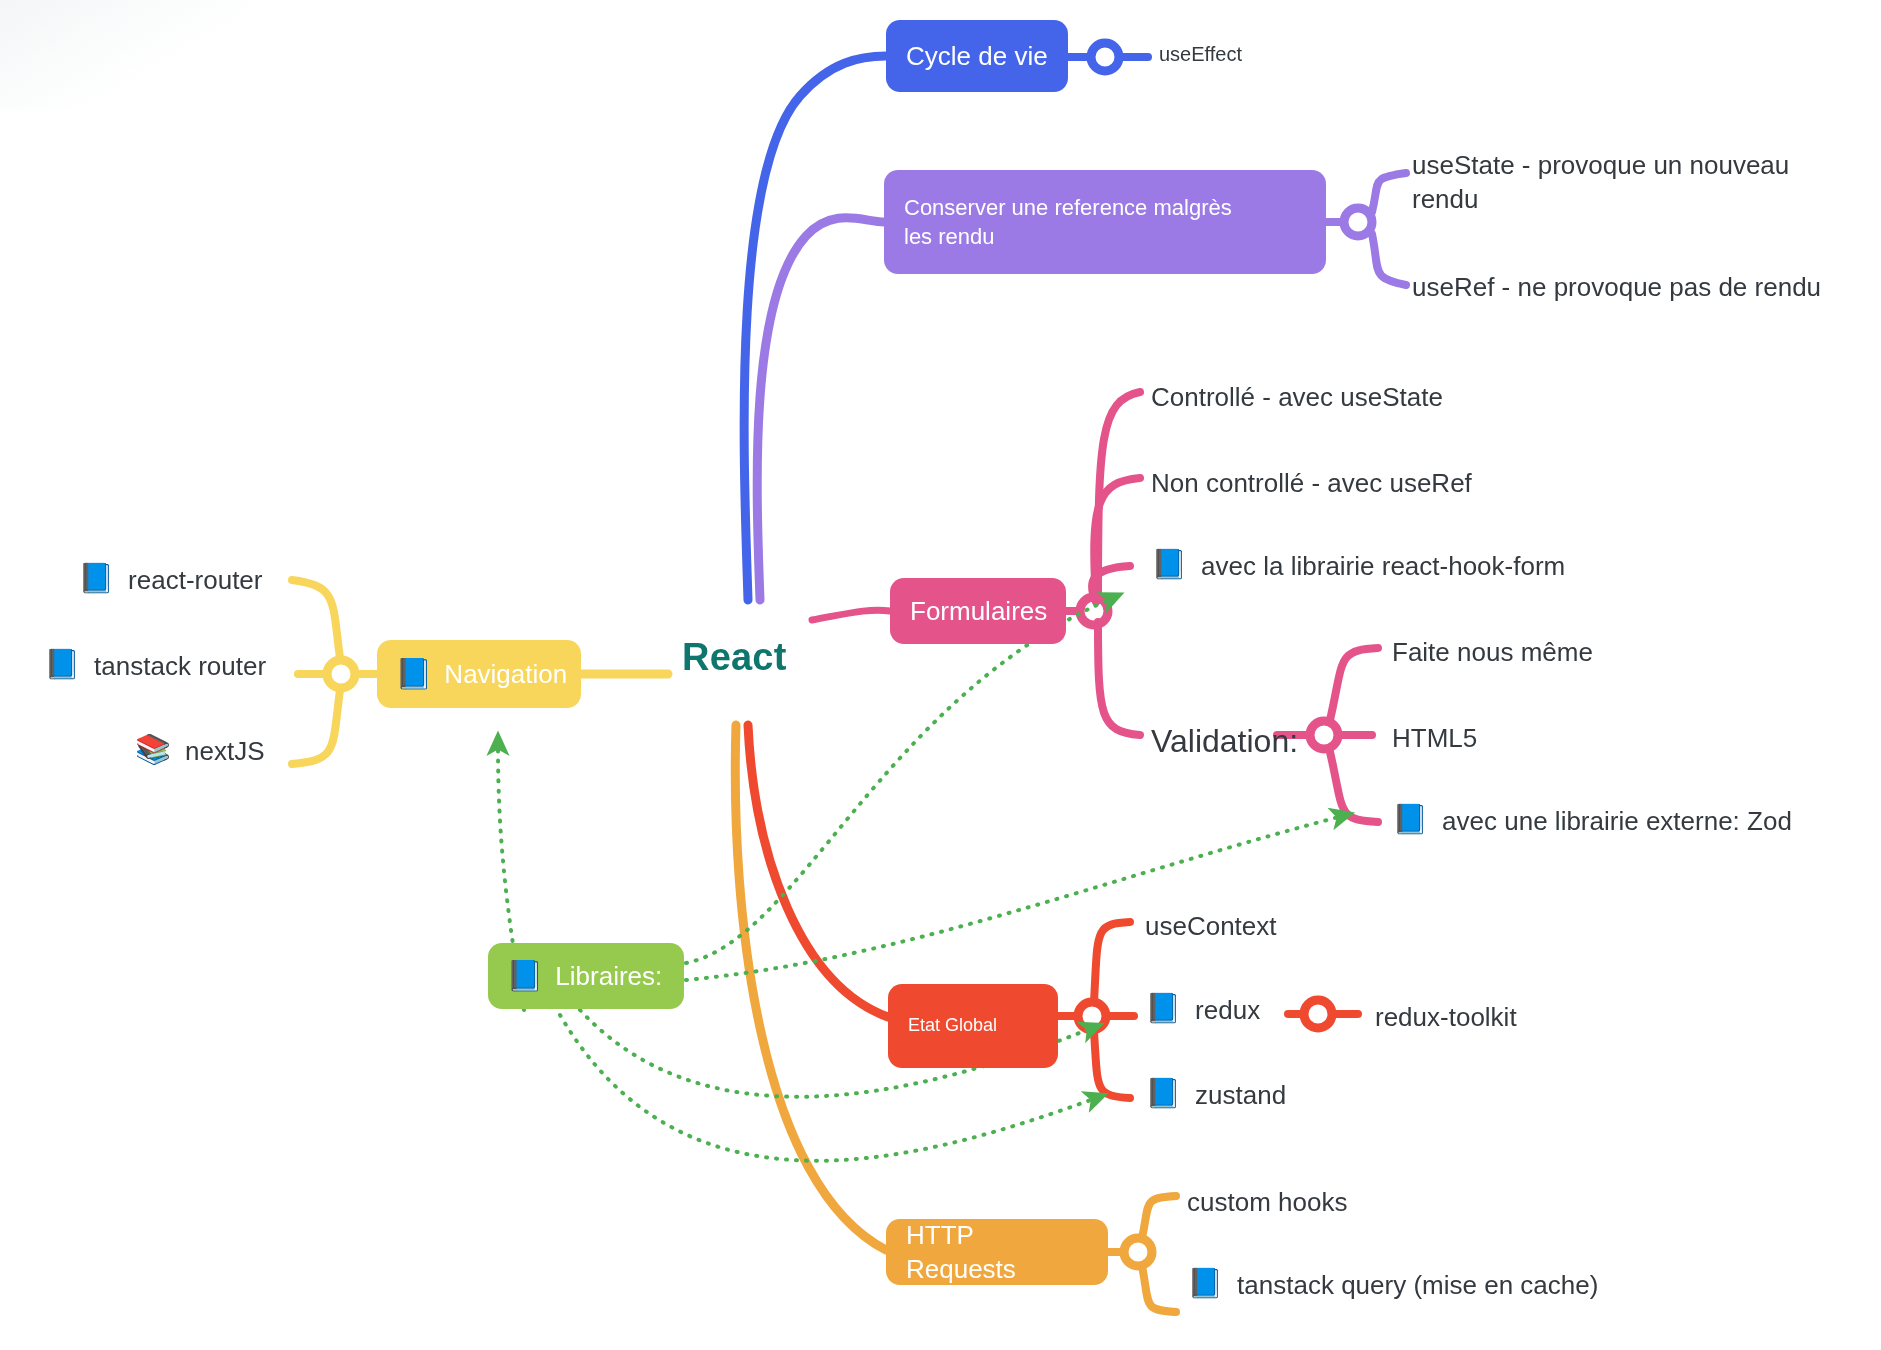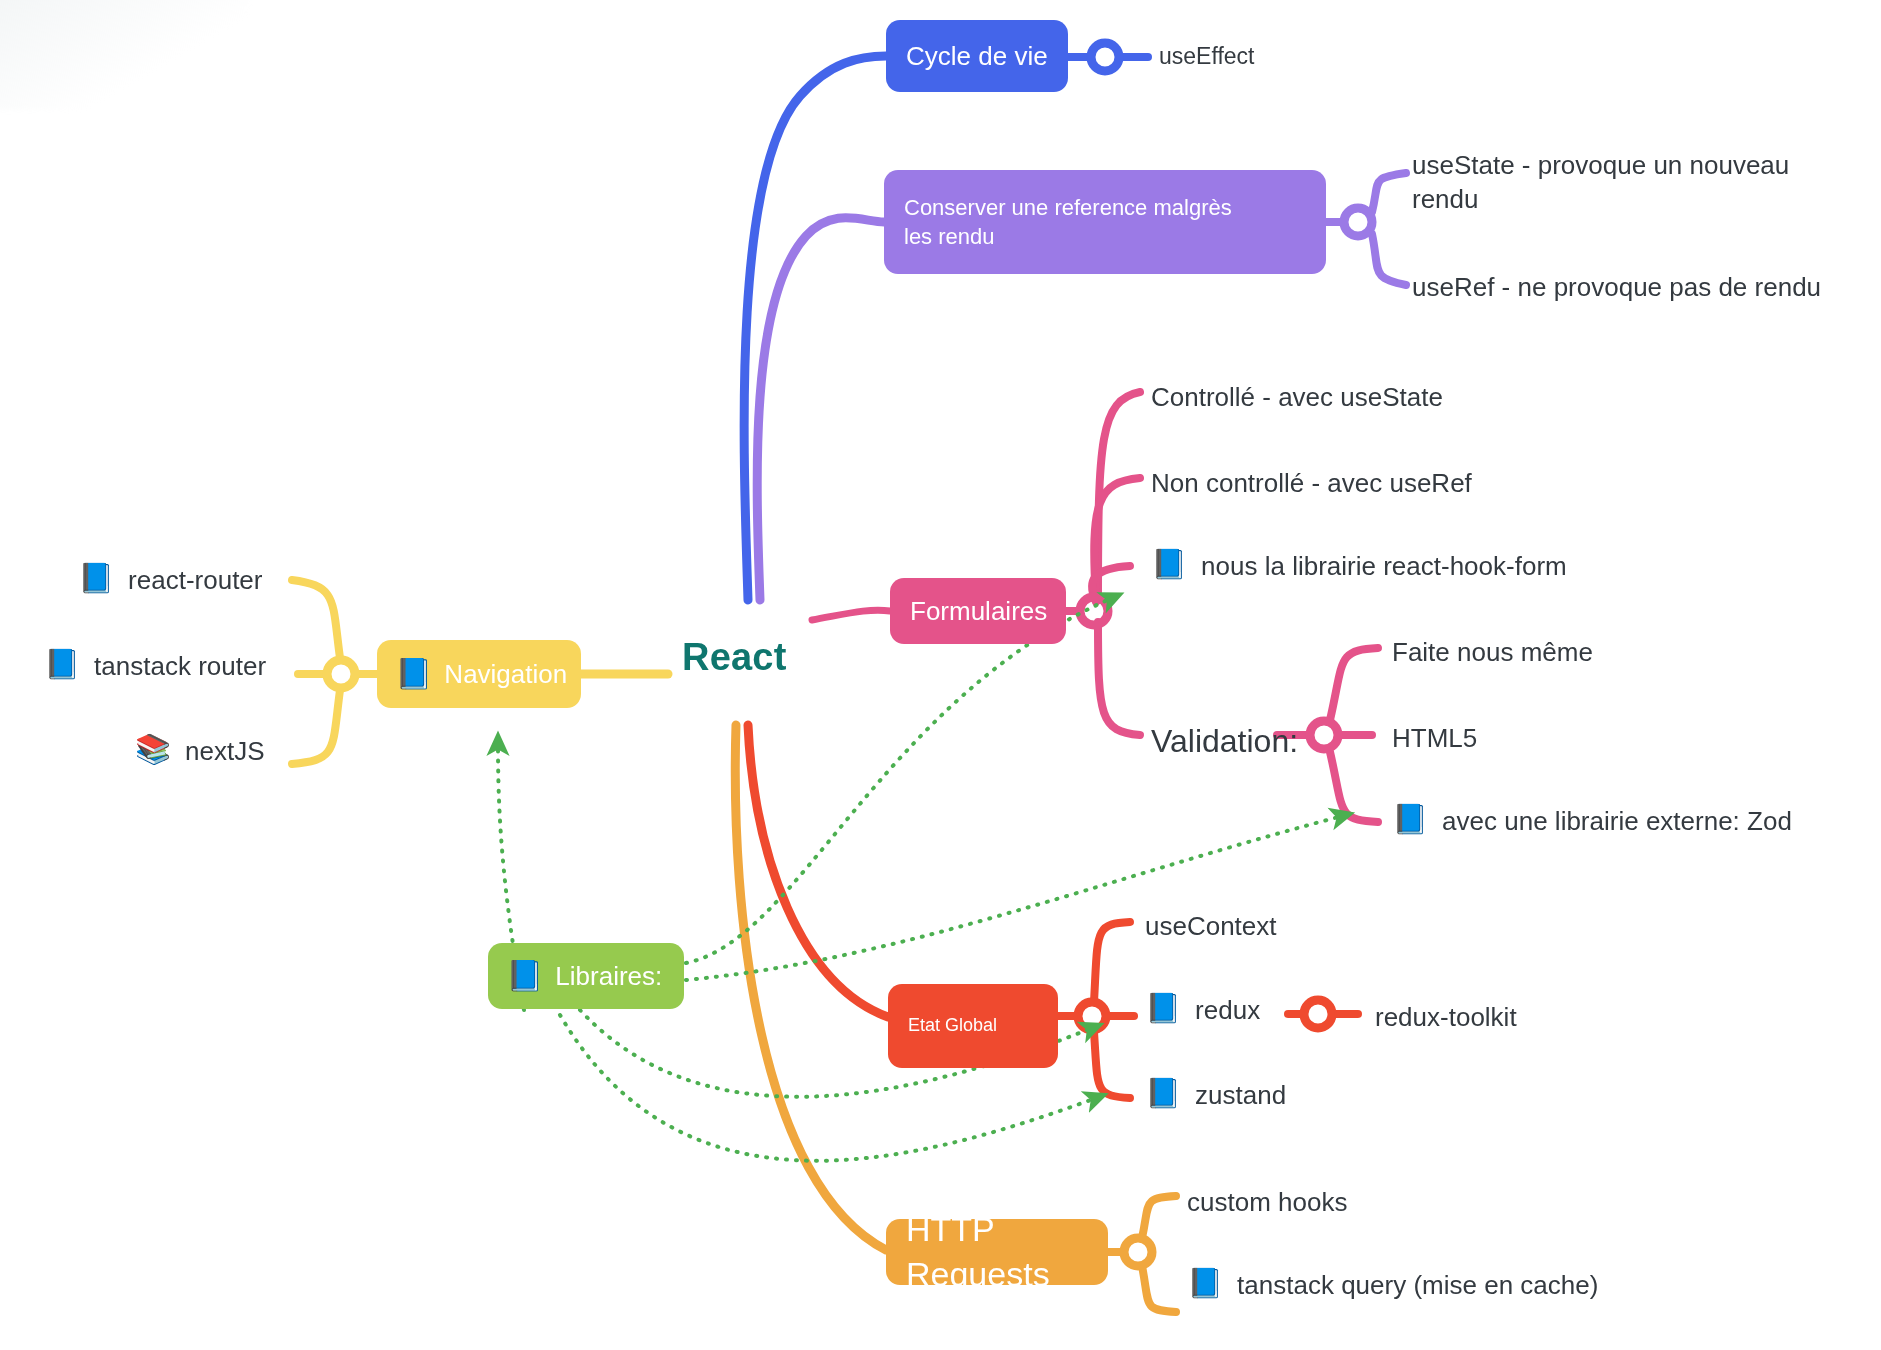--- a/index.html
+++ b/index.html
@@ -176,55 +176,55 @@
   </div>
 
   <div class="pill" style="left:890px; top:578px; width:176px; height:66px; background:#e4538a; padding:0 20px; font-size:26px;">
     <span class="pill-label">Formulaires</span>
   </div>
 
   <div class="pill" style="left:888px; top:984px; width:170px; height:84px; background:#ef4a2f; padding:0 20px; font-size:18px;">
     <span class="pill-label">Etat Global</span>
   </div>
 
-  <div class="pill" style="left:886px; top:1219px; width:222px; height:66px; background:#f0a73e; padding:0 20px; font-size:34px;">
+  <div class="pill" style="left:886px; top:1219px; width:222px; height:66px; background:#f0a73e; padding:0 20px; font-size:26px;">
     <span class="pill-label">HTTP Requests</span>
   </div>
 
   <div class="pill" style="left:377px; top:640px; width:204px; height:68px; background:#f8d65c; padding:0 18px; font-size:26px;">
     <span class="bookicon">📘</span>
     <span class="pill-label">Navigation</span>
   </div>
 
   <div class="pill" style="left:488px; top:943px; width:196px; height:66px; background:#96ca4e; padding:0 18px; font-size:26px;">
     <span class="bookicon">📘</span>
     <span class="pill-label">Libraires:</span>
   </div>
 
-  <div class="leaf" style="left:1159px; top:41px; font-size:23px;">
+  <div class="leaf" style="left:1159px; top:41px; font-size:20px;">
     <span>useEffect</span>
   </div>
 
   <div class="leaf" style="left:1412px; top:148px; font-size:26px;">
     <span>useState - provoque un nouveau
 rendu</span>
   </div>
   <div class="leaf" style="left:1412px; top:270px; font-size:26px;justify-content:center;">
     <span>useRef - ne provoque pas de rendu</span>
   </div>
 
   <div class="leaf" style="left:1151px; top:380px; font-size:26px;">
     <span>Controllé - avec useState</span>
   </div>
   <div class="leaf" style="left:1151px; top:466px; font-size:26px;">
     <span>Non controllé - avec useRef</span>
   </div>
   <div class="leaf" style="left:1151px; top:549px; font-size:26px;">
     <span class="bookicon">📘</span>
-    <span>nous la librairie react-hook-form</span>
+    <span>avec la librairie react-hook-form</span>
   </div>
   <div class="leaf" style="left:1151px; top:720px; font-size:32px;">
     <span>Validation:</span>
   </div>
 
   <div class="leaf" style="left:1392px; top:635px; font-size:26px;">
     <span>Faite nous même</span>
   </div>
   <div class="leaf" style="left:1392px; top:721px; font-size:26px;">
     <span>HTML5</span>

